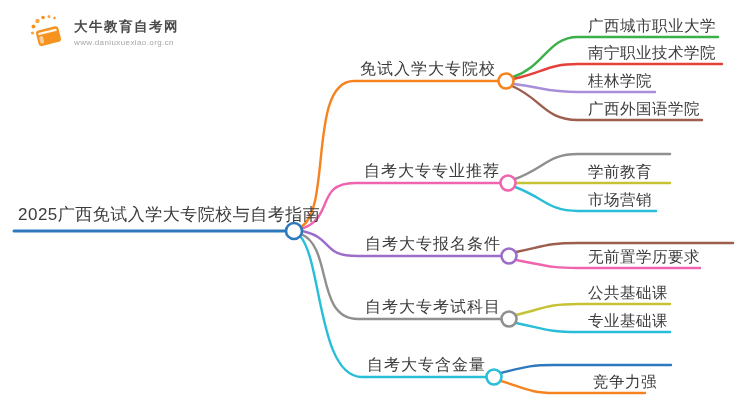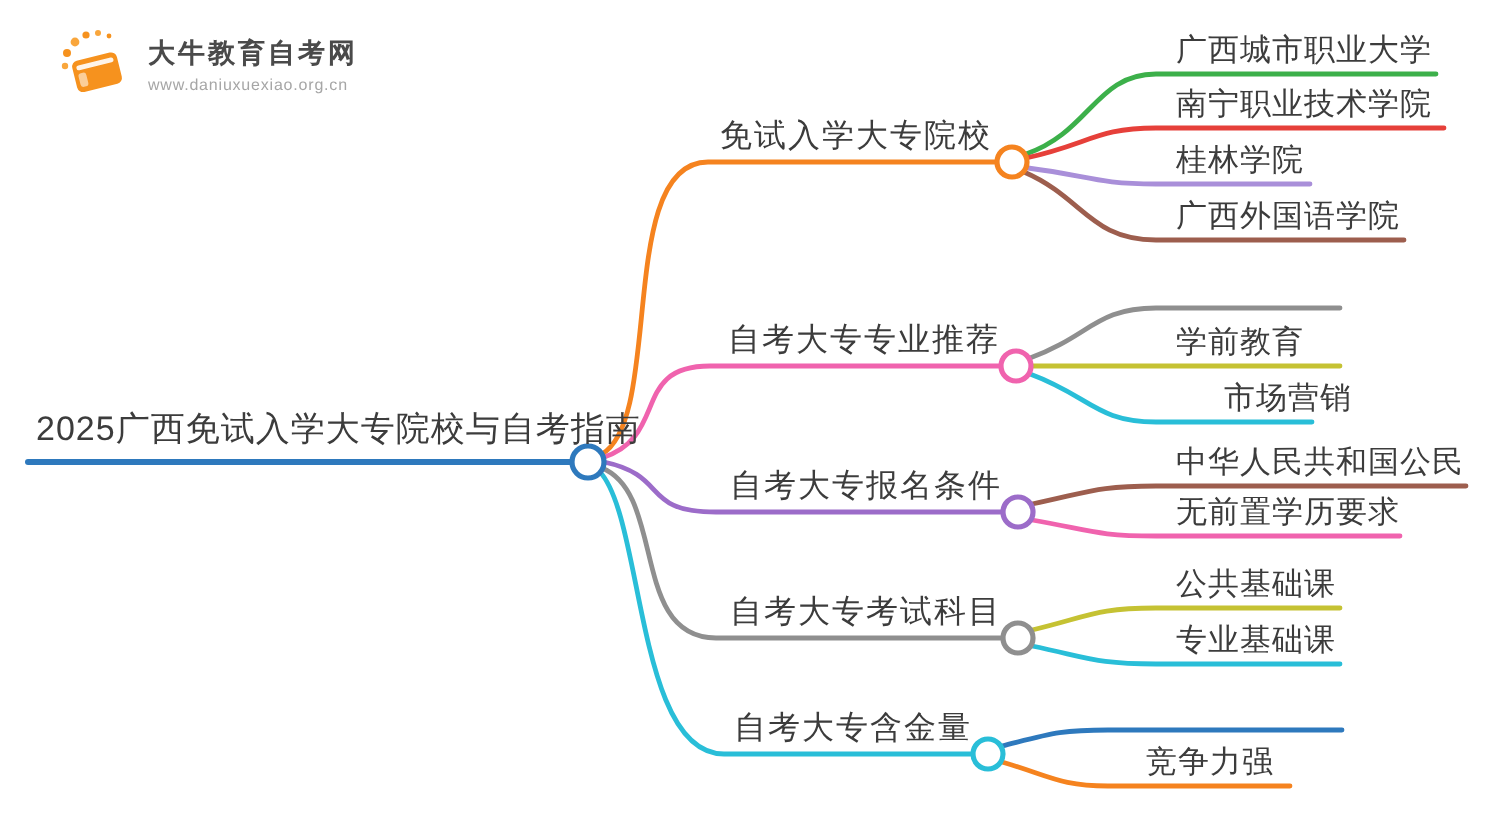--- a/index.html
+++ b/index.html
@@ -21,27 +21,27 @@
   .b2{right:249px;top:235px;}
   .b3{right:249px;top:298px;}
   .b4{right:264px;top:356px;}
   
   .b0c0{left:588px;top:17px;}
   .b0c1{left:588px;top:44px;}
   .b0c2{left:588px;top:72px;}
   .b0c3{left:588px;top:100px;}
   .b1c0{left:588px;top:134px;}
   .b1c1{left:588px;top:163px;}
-  .b1c2{left:612px;top:191px;}
+  .b1c2{left:588px;top:191px;}
   .b2c0{left:588px;top:223px;}
   .b2c1{left:588px;top:248px;}
   .b3c0{left:588px;top:284px;font-family:Liberation Serif, serif;}
   .b3c1{left:588px;top:312px;}
   .b4c0{left:573px;top:345px;}
-  .b4c1{left:573px;top:373px;text-align:center;}
+  .b4c1{left:593px;top:373px;text-align:center;}
   
   .logo{position:absolute;left:28px;top:13px;display:flex;align-items:center;gap:8px;}
   .logo-text{display:flex;flex-direction:column;gap:2px;}
   .logo-title{font-size:13.5px;font-weight:bold;color:#4a4a4a;letter-spacing:1.5px;}
   .logo-url{font-size:8px;color:#a6a6a6;letter-spacing:0.4px;}
 </style>
 </head>
 <body>
 
 <div class="stage">
@@ -107,21 +107,20 @@
   <div class="lbl branch-lbl b0">免试入学大专院校</div>
   <div class="lbl leaf-lbl b0c1">南宁职业技术学院</div>
   <div class="lbl leaf-lbl b0c2">桂林学院</div>
   <div class="lbl leaf-lbl b0c3">广西外国语学院</div>
 
   <div class="lbl branch-lbl b1">自考大专专业推荐</div>
   <div class="lbl leaf-lbl b1c1">学前教育</div>
   <div class="lbl leaf-lbl b1c2">市场营销</div>
 
   <div class="lbl branch-lbl b2">自考大专报名条件</div>
-  <div class="lbl leaf-lbl b2c0">中华人民共和国公民</div>
   <div class="lbl leaf-lbl b2c1">无前置学历要求</div>
 
   <div class="lbl branch-lbl b3">自考大专考试科目</div>
   <div class="lbl leaf-lbl b3c0">公共基础课</div>
   <div class="lbl leaf-lbl b3c1">专业基础课</div>
 
   <div class="lbl branch-lbl b4">自考大专含金量</div>
   <div class="lbl leaf-lbl b4c1">竞争力强</div>
 
 </div>

